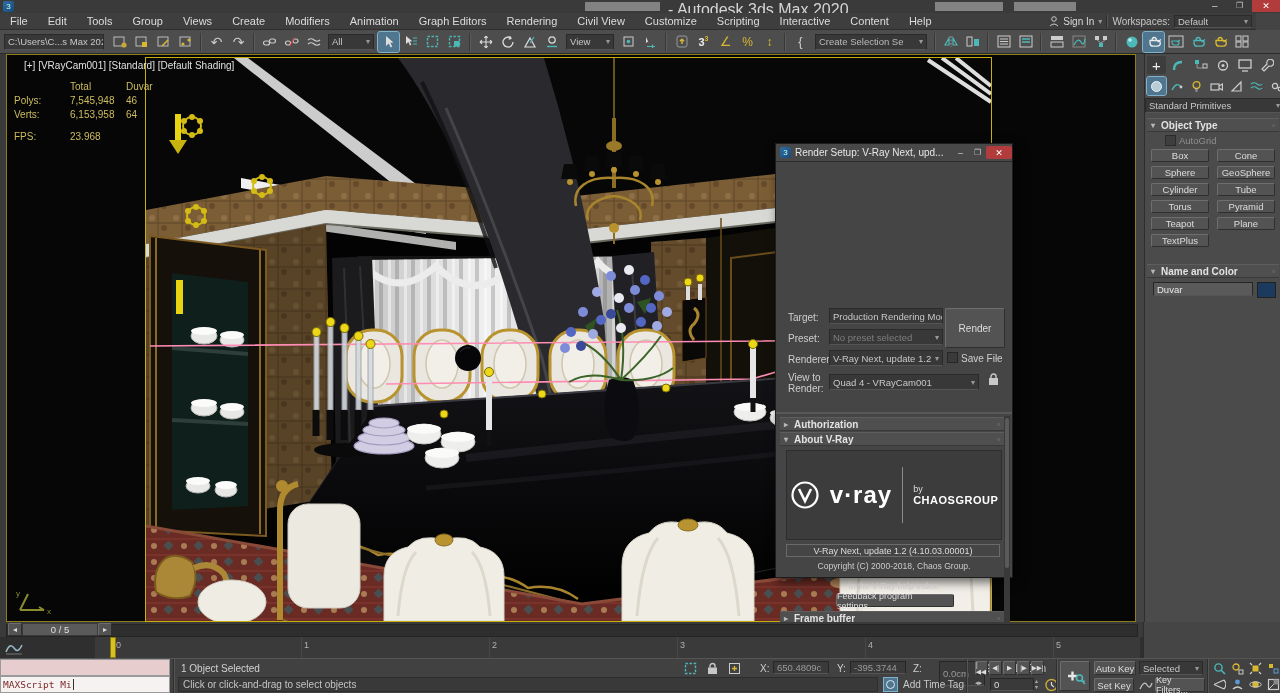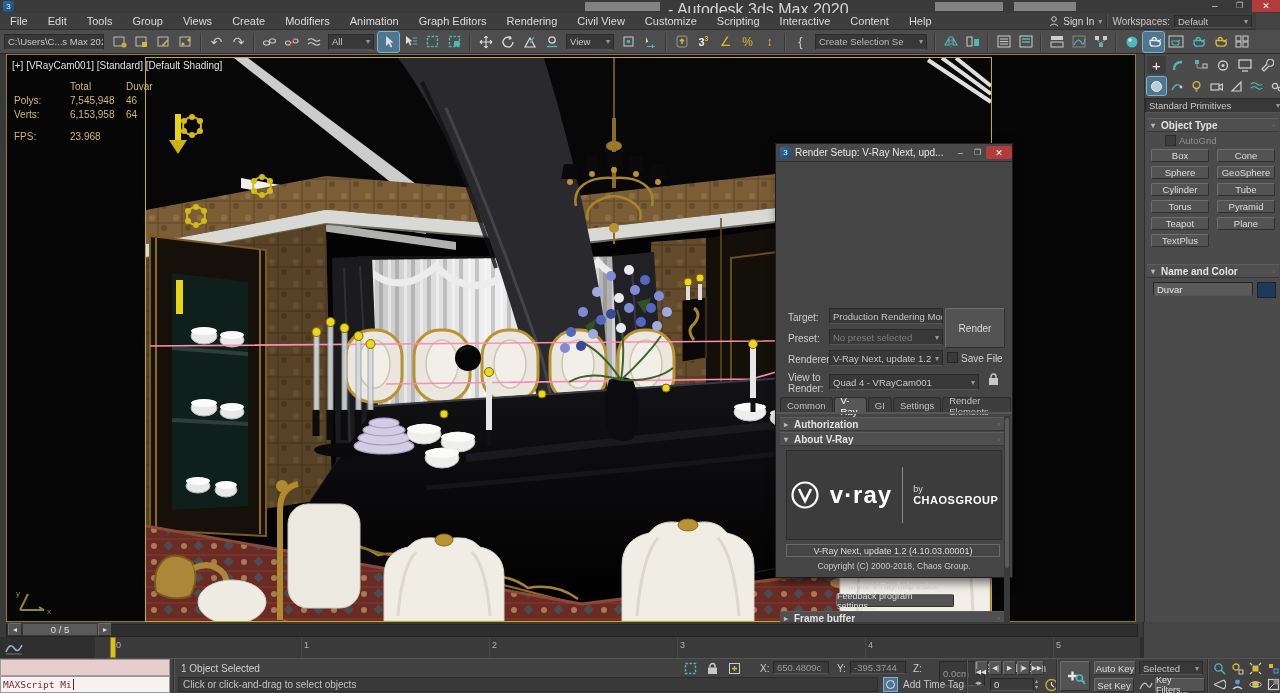--- a/index.html
+++ b/index.html
@@ -17,21 +17,21 @@
   .g::before{content:attr(data-glyph)}
   .dd{background:#383838;border:1px solid #2a2a2a;border-bottom-color:#555;color:#c8c8c8;
       display:inline-flex;align-items:center;justify-content:space-between;padding:0 3px;height:16px;box-sizing:border-box;font-size:9.5px;white-space:nowrap;overflow:hidden}
   .dd .arr{color:#9a9a9a;font-size:8px;margin-left:3px}
   .btn{background:#535353;border:1px solid #2f2f2f;border-top-color:#6e6e6e;border-left-color:#6e6e6e;
        border-radius:2px;color:#ddd;display:inline-flex;align-items:center;justify-content:center;box-sizing:border-box;font-size:10px}
   
   #dock{left:0;top:54px;width:6px;height:568px;background:#3a3a3a}
   #viewport{left:6px;top:54px;width:1130px;height:568px;background:#060606;border:1px solid #8f7f1c;box-sizing:border-box}
   #scene{left:145px;top:57px;width:845px;height:563px;border:1px solid #c6b10e;box-sizing:content-box}
-  #vplabel{left:12px;top:60px;color:#e0e0e0;font-size:10px}
+  #vplabel{left:24px;top:60px;color:#e0e0e0;font-size:10px}
   #stats{left:14px;top:80px;color:#cdbd5e;font-size:10px;line-height:14px}
   #stats td{padding:0 6px 0 0;min-width:50px}
   
   #dlg{left:775px;top:143px;width:236px;height:433px;background:#454545;border:1px solid #1d1d1d;box-shadow:3px 4px 10px rgba(0,0,0,.6)}
   #dlgtitle{left:0;top:0;width:236px;height:17px;background:#484848;border-bottom:1px solid #2c2c2c;display:flex;align-items:center}
   .wbtn{width:17px;height:13px;display:inline-flex;align-items:center;justify-content:center;color:#cfcfcf;font-size:9px}
   .wbtn.close{background:#b23b3b;color:#fff;width:26px;border-radius:2px}
   .lbl{color:#cfcfcf;font-size:10px}
   .tab{height:15px;padding:0 6px;background:#3e3e3e;border:1px solid #2c2c2c;border-bottom:none;border-radius:3px 3px 0 0;
        display:inline-flex;align-items:center;font-size:9.5px;color:#c2c2c2;margin-right:1px}
@@ -754,27 +754,20 @@
   <span class="abs lbl" style="left:12px;top:228px">View to</span>
   <span class="abs lbl" style="left:12px;top:239px">Render:</span>
   <span class="abs dd" style="left:53px;top:230px;width:150px">
         <span>Quad 4 - VRayCam001</span>
         <span class="arr g" data-glyph="▾"></span>
       </span>
   <svg class="abs" style="left:212px;top:229px" width="11" height="13">
         <rect x="1" y="5" width="9" height="7" fill="#c8c8c8"></rect>
         <path d="M3 5 v-1.5 a2.5 2.5 0 0 1 5 0 V5" stroke="#c8c8c8" fill="none" stroke-width="1.4"></path>
       </svg>
-  <div class="abs" id="dlg-tabs" style="left:4px;top:253px;display:flex">
-        <span class="tab">Common</span>
-        <span class="tab active">V-Ray</span>
-        <span class="tab">GI</span>
-        <span class="tab">Settings</span>
-        <span class="tab">Render Elements</span>
-      </div>
   <div class="abs" style="left:0;top:268px;width:236px;height:2px;background:#575757"></div>
 
   <div class="abs hdr" style="left:4px;top:273px;width:224px">
         <span class="tri g" data-glyph="▸"></span>
         <span>Authorization</span>
         <span class="pin g" data-glyph="▫"></span>
       </div>
   <div class="abs hdr" style="left:4px;top:288px;width:224px">
         <span class="tri g" data-glyph="▾"></span>
         <span>About V-Ray</span>

